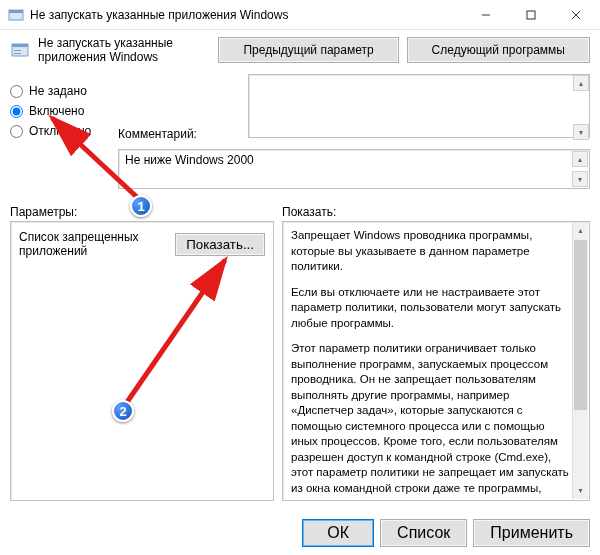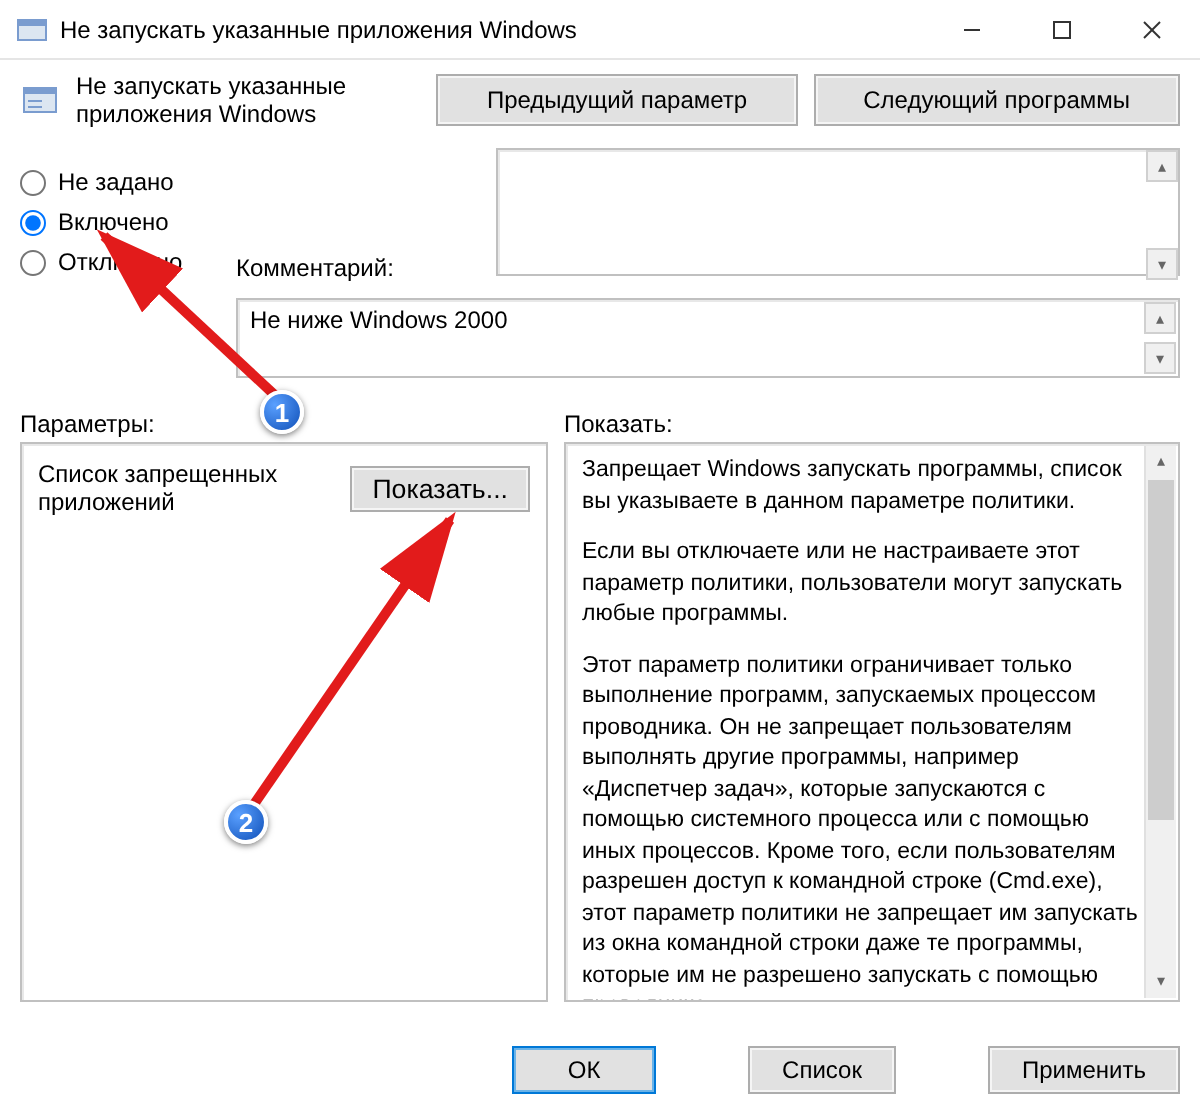--- a/index.html
+++ b/index.html
@@ -180,23 +180,22 @@
     position: absolute;
     bottom: 8px; right: 10px;
     display: flex; gap: 6px;
   }
   .footer button {
     background: #e1e1e1;
     border: 1px solid #adadad;
     padding: 4px 16px;
     min-width: 72px;
     font-family: inherit;
-    font-size: 12px;
+    font-size: 16px;
     box-shadow: inset 0 0 0 1px #f5f5f5;
-    margin-left: 40px;
   }
   .footer button.default {
     border: 1px solid #0078d7;
     box-shadow: inset 0 0 0 1px #6bb3e8;
   }
 
   
   .anno { position: absolute; pointer-events: none; }
   .badge {
     width: 22px; height: 22px;
@@ -298,21 +297,21 @@
 </div>
 
 <div class="lower">
   <div class="params-box">
     <div class="params-inner">
       <span>Список запрещенных приложений</span>
       <button class="show-btn">Показать...</button>
     </div>
   </div>
   <div class="help-box">
-    <p>Запрещает Windows запускать программы, список вы указываете в данном параметре политики.</p>
+    <p>Запрещает Windows проводника программы, которые вы указываете в данном параметре политики.</p>
     <p>Если вы отключаете или не настраиваете этот параметр политики, пользователи могут запускать любые программы.</p>
     <p>Этот параметр политики ограничивает только выполнение программ, запускаемых процессом проводника. Он не запрещает пользователям выполнять другие программы, например «Диспетчер задач», которые запускаются с помощью системного процесса или с помощью иных процессов.  Кроме того, если пользователям разрешен доступ к командной строке (Cmd.exe), этот параметр политики не запрещает им запускать из окна командной строки даже те программы, которые им не разрешено запускать с помощью проводника.</p>
     <div class="help-scroll">
       <div class="arr">▴</div>
       <div class="thumb"></div>
       <div class="arr dn">▾</div>
     </div>
   </div>
 </div>
 

